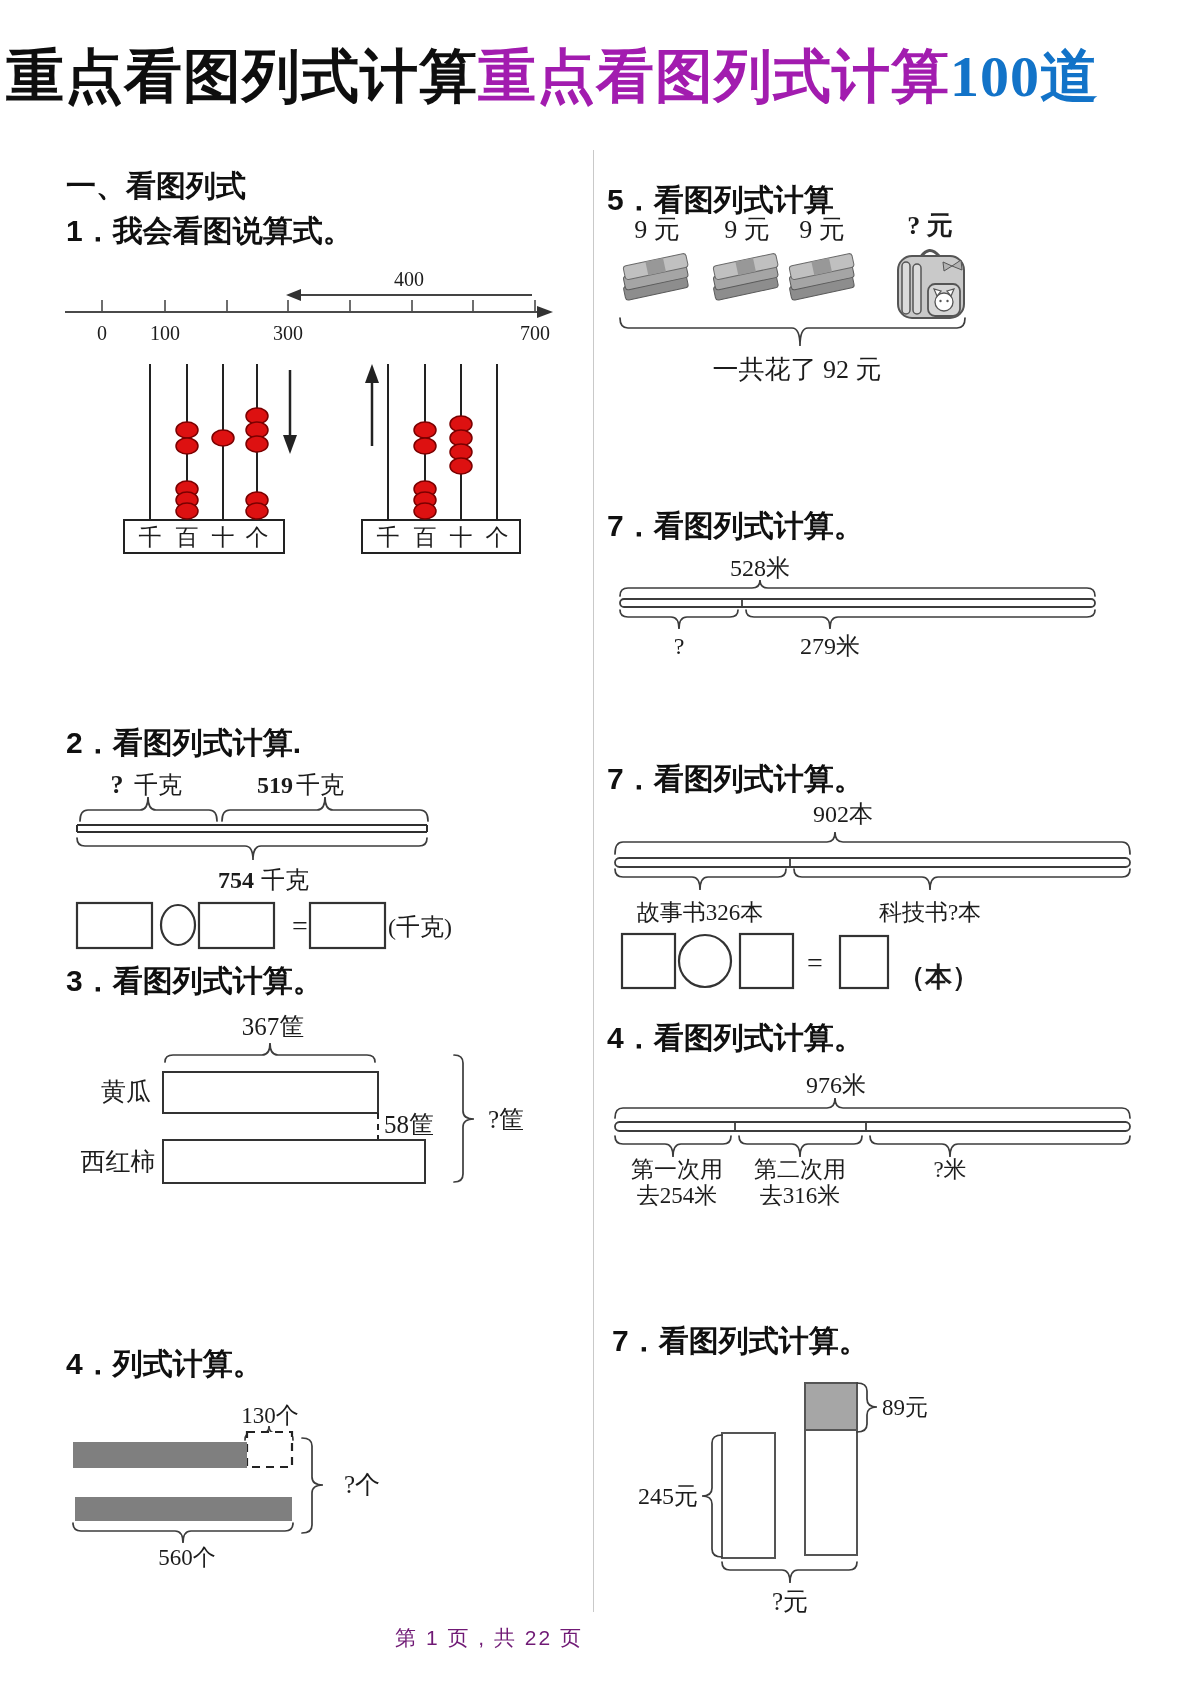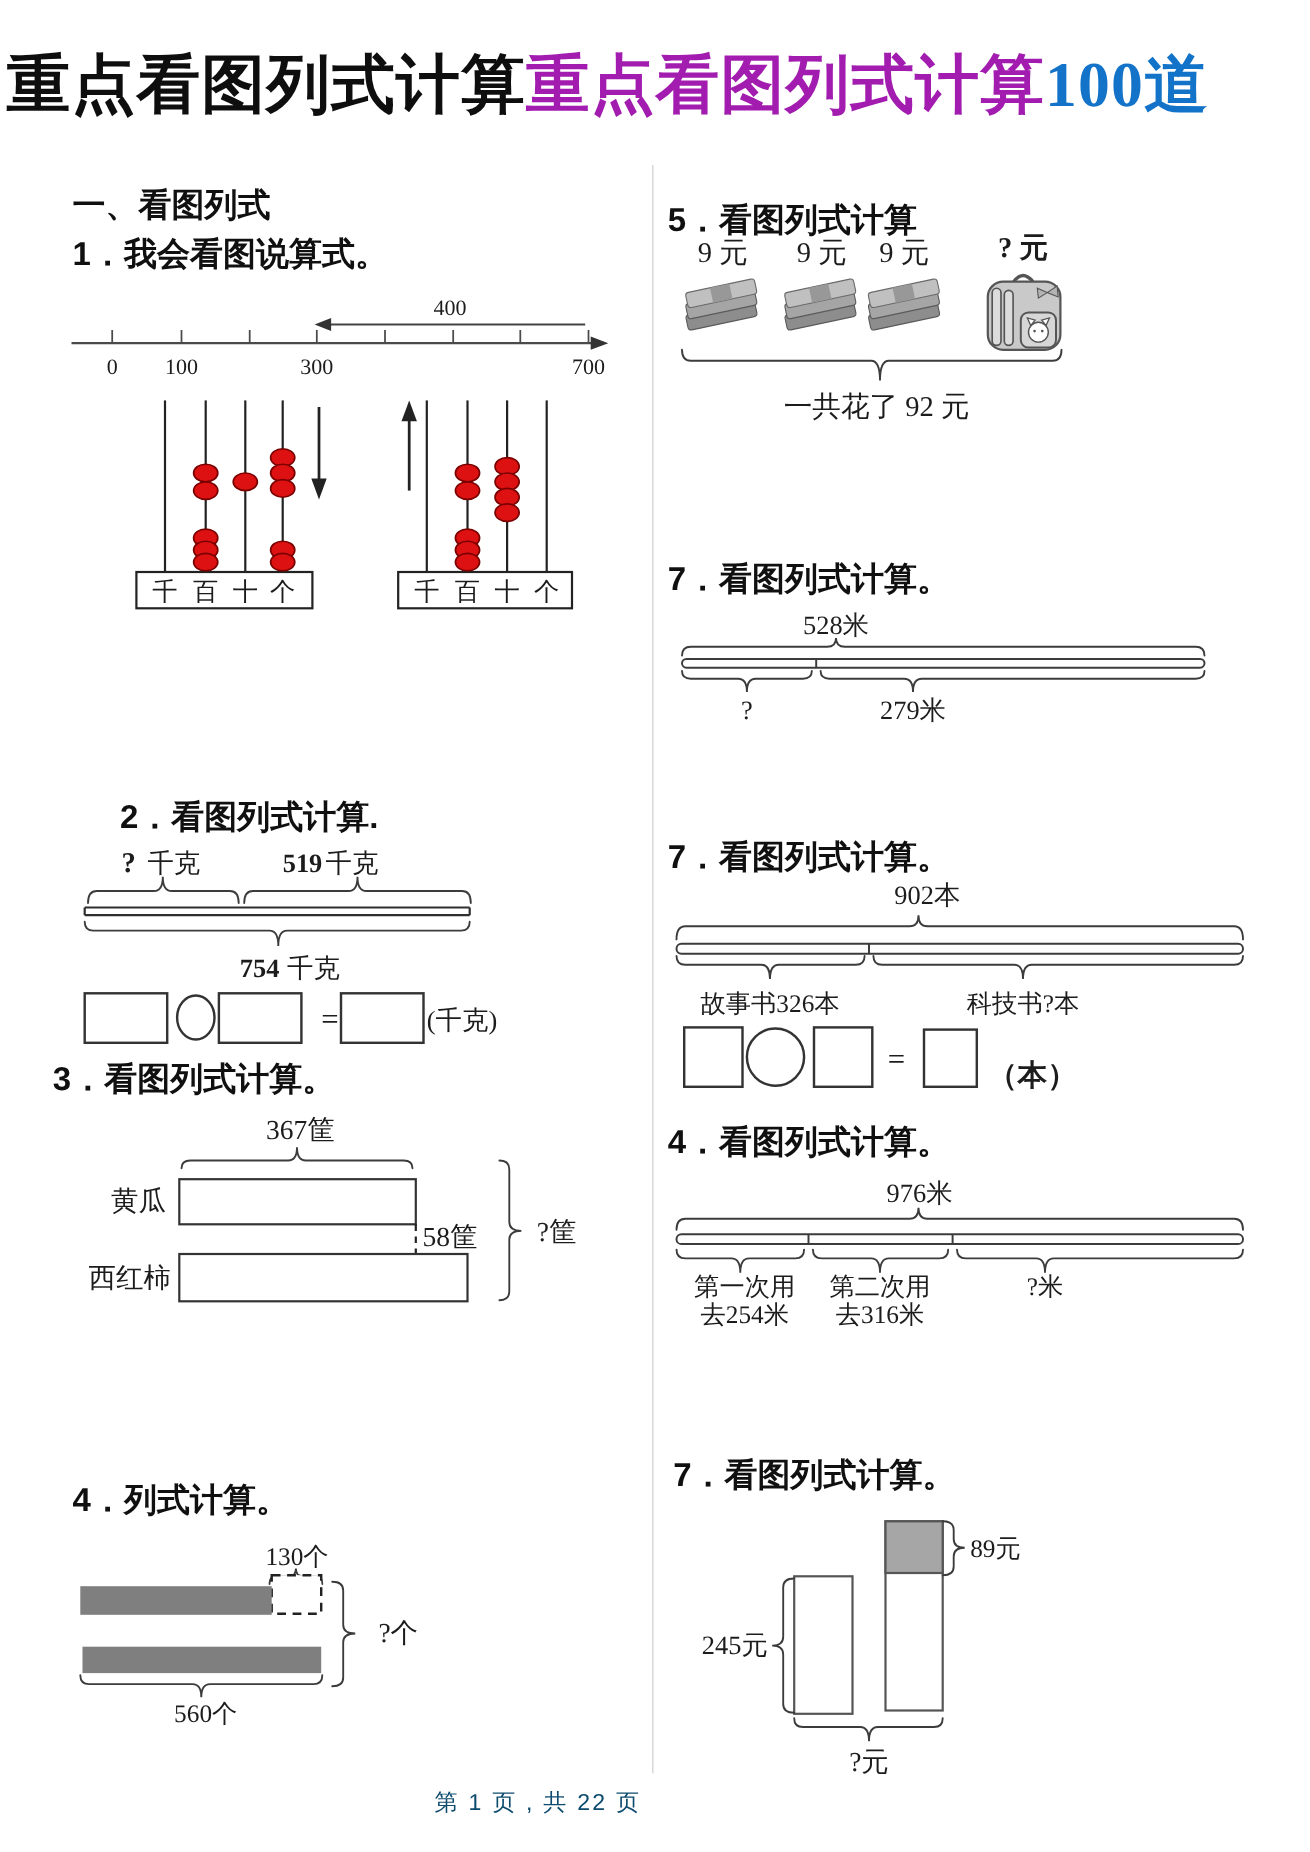--- a/index.html
+++ b/index.html
@@ -5,21 +5,21 @@
   html,body{margin:0;padding:0;}
   body{width:1191px;height:1684px;background:#ffffff;position:relative;overflow:hidden;
        font-family:"Liberation Sans",sans-serif;}
   .title{position:absolute;top:38px;left:0;width:1105px;text-align:center;white-space:nowrap;
          font-family:"Liberation Serif",serif;font-weight:800;font-size:58px;letter-spacing:1px;color:#0e0e0e;}
   .tred{color:#a21caf;text-align:center;}
   .tblue{color:#1273c8;}
   .heading{position:absolute;font:700 30px "Liberation Sans",sans-serif;color:#101010;white-space:nowrap;}
   .divider{position:absolute;left:593px;top:150px;width:1px;height:1462px;background:#c9c9c9;}
   .footer{position:absolute;top:1624px;left:0;width:978px;text-align:center;
-          font:400 21px "Liberation Sans",sans-serif;color:#0c4a6e;letter-spacing:2px;}
+          font:400 21px "Liberation Sans",sans-serif;color:#701a75;letter-spacing:2px;}
   svg{position:absolute;overflow:visible;}
   svg text{font-family:"Liberation Serif",serif;fill:#1c1c1c;}
   .s20{font-size:20px}.s23{font-size:23px}.s24{font-size:24px}.s25{font-size:25px}
   .s26{font-size:26px}.s27{font-size:27px}.s28{font-size:28px}
   .bold{font-weight:bold}
   .mid{text-anchor:middle}.end{text-anchor:end}
   .brace{fill:none;stroke:#3c3c3c;stroke-width:1.7;stroke-linecap:round;}
   .rod{stroke:#222;stroke-width:2;}
   .boxline{fill:none;stroke:#222;stroke-width:2;}
   .barline{stroke:#2f2f2f;stroke-width:2;}
@@ -109,21 +109,21 @@
       <ellipse cx="361" cy="94" rx="11" ry="8"></ellipse>
         <ellipse cx="361" cy="108" rx="11" ry="8"></ellipse>
     </g>
     <text x="288" y="187" class="s23 mid">千</text>
     <text x="325" y="187" class="s23 mid">百</text>
     <text x="361" y="187" class="s23 mid">十</text>
     <text x="397" y="187" class="s23 mid">个</text>
   </g>
 </svg>
 
-<div class="heading" style="left:66px;top:723px;margin-left:43px;">2．看图列式计算.</div>
+<div class="heading" style="left:66px;top:723px;">2．看图列式计算.</div>
 <svg style="left:60px;top:755px;" width="480" height="145" viewBox="0 0 480 145">
   <text x="57" y="38" class="s26 bold mid">?</text>
   <text x="98" y="38" class="s24 mid">千克</text>
   <text x="215" y="38" class="s24 bold mid">519</text>
   <text x="260" y="38" class="s24 mid">千克</text>
   <path class="brace" d="M 20,66 Q 20,55 28,55 L 80,55 Q 88,55 88,42 Q 88,55 96,55 L 149,55 Q 157,55 157,66"></path>
   <path class="brace" d="M 162,66 Q 162,55 170,55 L 257,55 Q 265,55 265,42 Q 265,55 273,55 L 360,55 Q 368,55 368,66"></path>
   <g>
     <line class="barline" x1="17" y1="70" x2="367" y2="70"></line>
     <line class="barline" x1="17" y1="77" x2="367" y2="77"></line>
@@ -136,21 +136,21 @@
 </svg>
 <svg style="left:60px;top:895px;" width="480" height="70" viewBox="0 0 480 70">
   <rect class="eqbox" x="17" y="8" width="75" height="45"></rect>
   <ellipse class="eqbox" cx="118" cy="30" rx="17" ry="20"></ellipse>
   <rect class="eqbox" x="139" y="8" width="75" height="45"></rect>
   <text x="240" y="40" class="s28 mid">=</text>
   <rect class="eqbox" x="250" y="8" width="75" height="45"></rect>
   <text x="360" y="40" class="s24 mid">(千克)</text>
 </svg>
 
-<div class="heading" style="left:48px;top:961px;">3．看图列式计算。</div>
+<div class="heading" style="left:66px;top:961px;">3．看图列式计算。</div>
 <svg style="left:60px;top:1002px;" width="500" height="190" viewBox="0 0 500 190">
   <text x="213" y="33" class="s25 mid">367筐</text>
   <path class="brace" d="M 105,60 Q 105,53 113,53 L 202,53 Q 210,53 210,41 Q 210,53 218,53 L 307,53 Q 315,53 315,60"></path>
   <rect x="103" y="70" width="215" height="41" fill="#ffffff" stroke="#333" stroke-width="2"></rect>
   <text x="66" y="98" class="s25 mid">黄瓜</text>
   <line x1="318" y1="111" x2="318" y2="181" stroke="#222" stroke-width="2" stroke-dasharray="6 5"></line>
   <text x="324" y="131" class="s25">58筐</text>
   <rect x="103" y="138" width="262" height="43" fill="#ffffff" stroke="#333" stroke-width="2"></rect>
   <text x="58" y="168" class="s25 mid">西红柿</text>
   <path class="brace" d="M 394,53 Q 403,53 403,61 L 403,109 Q 403,117 414,117 Q 403,117 403,125 L 403,172 Q 403,180 394,180"></path>

